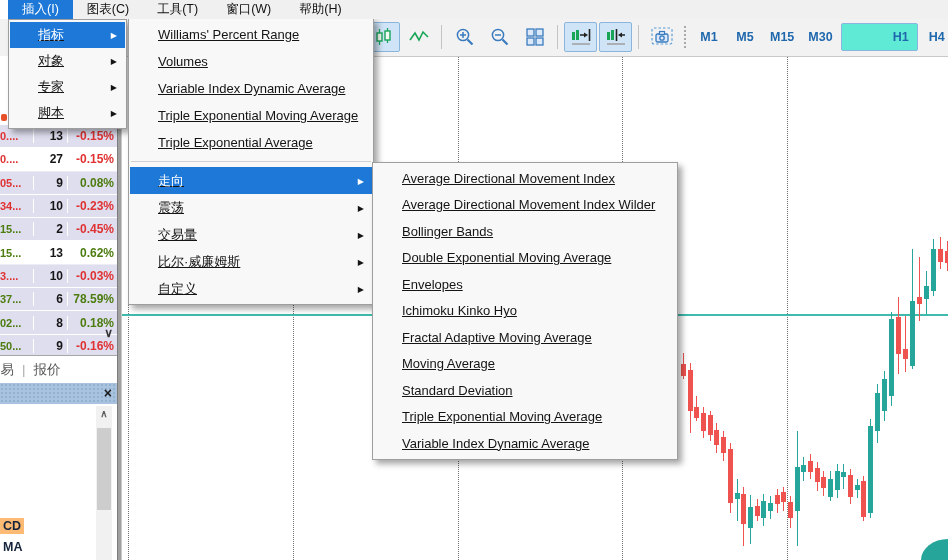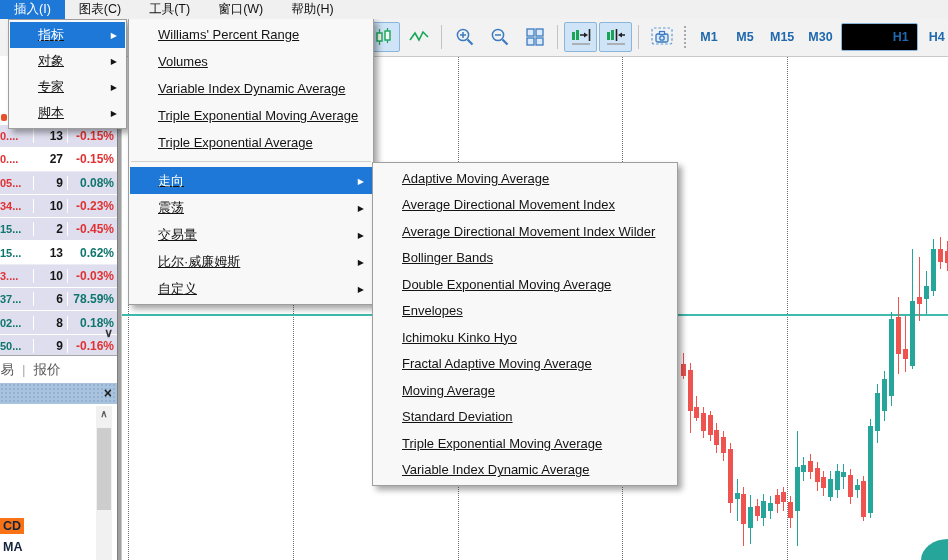--- a/index.html
+++ b/index.html
@@ -1,69 +1,69 @@
 <!DOCTYPE html>
 <html><head>
 <meta charset="utf-8">
 <style>
   html,body{margin:0;padding:0;}
   body{width:948px;height:560px;position:relative;overflow:hidden;
        font-family:"Liberation Sans",sans-serif;background:#fff;
        -webkit-font-smoothing:antialiased;}
 
   
-  .menubar{position:absolute;top:0;left:0;right:0;height:19px;background:#f0f0f0;
+  .menubar{position:absolute;top:0;left:8px;right:0;height:19px;background:#f0f0f0;
            display:flex;align-items:flex-end;font-size:12.5px;z-index:70;}
   .mitem{padding:0 14px;line-height:19px;color:#111;white-space:nowrap;}
   .mitem.selected{background:#1e78d7;color:#fff;}
 
   
   .toolbar{position:absolute;top:19px;left:0;width:948px;height:37px;background:#f2f2f2;
            border-bottom:1px solid #c9c9c9;z-index:5;}
   .toolbar-icons{position:absolute;left:366px;top:3px;height:30px;display:flex;align-items:center;}
   .tbtn{width:31px;height:28px;display:flex;align-items:center;justify-content:center;
         border:1px solid transparent;border-radius:2px;margin:0 1px;flex:none;}
   .tbtn.pressed{background:#cfe4f7;border-color:#8ab6de;}
   .tsep{width:1px;height:24px;background:#c4c4c4;margin:0 5px;flex:none;}
   .tgrip{width:5px;height:24px;margin:0 4px;flex:none;
          background-image:radial-gradient(#a9a9a9 1px,transparent 1px);background-size:4px 4px;}
   .tf{min-width:22px;padding:0 5px;height:26px;line-height:26px;text-align:center;color:#1f68ad;
       font-weight:600;font-size:12.5px;border:1px solid transparent;border-radius:2px;flex:none;}
-  .tf.active{background:#000000;border-color:#8ab6de;padding-left:48px;}
+  .tf.active{background:#5eead4;border-color:#8ab6de;padding-left:48px;}
 
   
   .sidebar{position:absolute;left:0;top:56px;width:117px;bottom:0;background:#fff;z-index:10;}
   .splitter{position:absolute;left:117px;top:56px;width:3px;bottom:0;background:#a0a0a0;
             border-left:1px solid #7d7d7d;border-right:1px solid #c9c9c9;z-index:11;}
   .price-frag{position:absolute;left:1px;top:58px;width:6px;height:7px;background:#e8502a;border-radius:2px;}
   .quotes{position:absolute;top:69px;left:0;width:117px;}
   .qrow{display:flex;height:23.3px;box-sizing:border-box;background:#dedeef;border-bottom:1px solid #fff;
         align-items:center;}
   .qrow.white{background:#fff;border-bottom:1px solid #ececf4;}
   .qprice{width:33px;overflow:hidden;font-size:11px;font-weight:700;white-space:nowrap;flex:none;}
   .qcount{width:29px;text-align:right;font-size:12px;font-weight:700;color:#161616;padding-right:4px;
           border-left:1px solid #fff;border-right:1px solid #fff;flex:none;}
   .qpct{flex:1;text-align:right;font-size:12px;font-weight:700;padding-right:3px;}
-  .red{color:#e03232;} .blue{color:#0f766e;}
+  .red{color:#e03232;} .blue{color:#4d7c0f;}
   .q-chevron{position:absolute;right:4px;top:270px;font-size:12px;font-weight:700;color:#333;z-index:12;}
   .tabs{position:absolute;top:299px;left:0;width:117px;height:27px;background:#fff;
         border-top:1px solid #a7a7a7;display:flex;align-items:center;overflow:hidden;
         font-size:13.5px;color:#555;}
   .tabs .tab-trade{margin-left:-13px;white-space:nowrap;}
   .tabs .tab-div{margin:0 8px;color:#aaa;}
   .nav-header{position:absolute;top:327px;left:0;width:117px;height:21px;background:#a9c3de;
               background-image:radial-gradient(#93b2d1 1px,transparent 1px);background-size:4px 4px;}
   .nav-close{position:absolute;right:5px;top:1px;font-size:14px;font-weight:700;color:#1b1b1b;line-height:19px;}
   .nav-body{position:absolute;top:348px;left:0;width:117px;bottom:0;background:#fff;}
   .nav-scroll{position:absolute;right:5px;top:2px;width:16px;bottom:0;background:#f1f1f1;}
   .nav-up{position:absolute;top:2px;left:0;width:16px;text-align:center;font-size:10px;color:#606060;font-weight:700;}
   .nav-thumb{position:absolute;top:22px;left:1px;width:14px;height:82px;background:#cdcdcd;}
   .nav-item{position:absolute;left:0;padding:0 3px;height:16px;line-height:16px;font-size:12.5px;
             font-weight:600;color:#14243c;white-space:nowrap;}
-  .nav-item.selected{background:#f97316;}
+  .nav-item.selected{background:#fdba74;}
 
   
   .chart{position:absolute;left:120px;top:56px;right:0;bottom:0;background:#fff;
          border-top:1px solid #a8a8a8;z-index:1;}
   .vgrid{position:absolute;top:0;bottom:0;width:0;border-left:1px dotted #6e6e6e;}
   .bidline{position:absolute;left:0;right:0;height:2px;background:#2ab3a3;opacity:.9;}
   .wick{position:absolute;width:1px;}
   .bodyc{position:absolute;width:5px;}
   .up{background:#26a69a;} .down{background:#ef5350;}
   .corner-blob{position:absolute;right:0;bottom:0;width:27px;height:21px;background:#26a69a;
@@ -394,23 +394,20 @@
       <span>比尔·威廉姆斯</span>
       <span class="arrow">▶</span>
     </div>
     <div class="mi">
       <span>自定义</span>
       <span class="arrow">▶</span>
     </div>
   </div>
 <div class="menu" id="menu3">
     <div class="mi">
-      <span>Adaptive Moving Average</span>
-    </div>
-    <div class="mi">
       <span>Average Directional Movement Index</span>
     </div>
     <div class="mi">
       <span>Average Directional Movement Index Wilder</span>
     </div>
     <div class="mi">
       <span>Bollinger Bands</span>
     </div>
     <div class="mi">
       <span>Double Exponential Moving Average</span>

